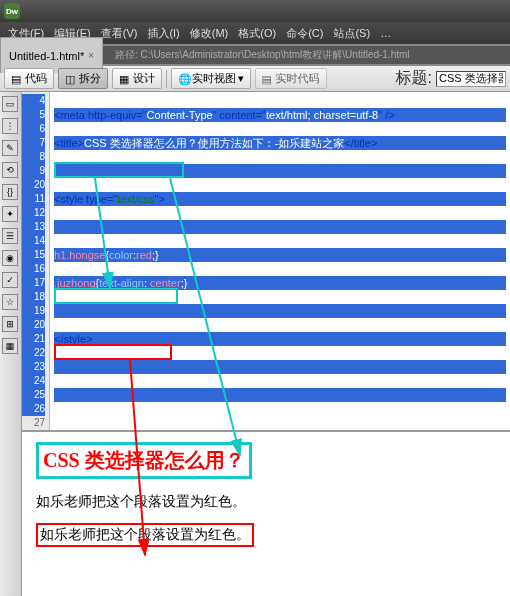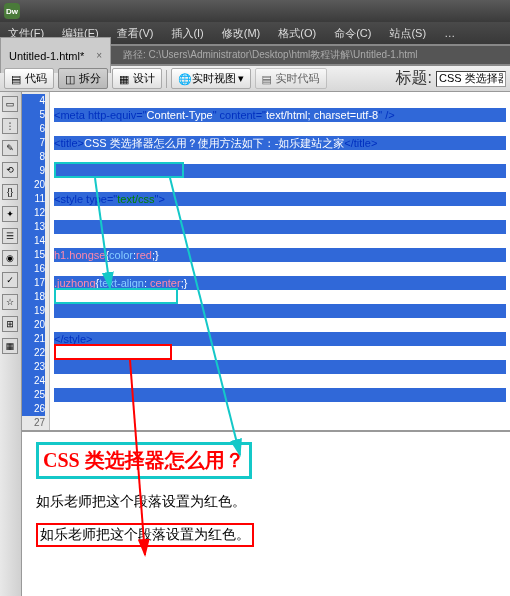--- a/index.html
+++ b/index.html
@@ -1,22 +1,22 @@
 <!DOCTYPE html>
 <html><head>
 <meta charset="utf-8">
 <style>
 *{margin:0;padding:0;box-sizing:border-box;font-family:"Microsoft YaHei",SimSun,sans-serif}
 body{width:510px;height:596px;background:#fff;overflow:hidden;font-size:11px}
 .titlebar{height:22px;background:linear-gradient(#5a5a5a,#3a3a3a);display:flex;align-items:center;padding:0 4px;color:#ddd}
 .titlebar .logo{width:16px;height:16px;background:#4a7a3a;border-radius:4px;margin-right:4px;display:flex;align-items:center;justify-content:center;color:#fff;font-size:8px;font-weight:bold}
-.menubar{height:22px;background:linear-gradient(#4a4a4a,#383838);display:flex;align-items:center;padding:0 4px;color:#ddd;gap:10px}
+.menubar{height:22px;background:linear-gradient(#4a4a4a,#383838);display:flex;align-items:center;padding:0 4px;color:#ddd;gap:2px}
 .menubar span{padding:2px 4px;cursor:pointer;font-size:11px}
 .tabbar{height:22px;background:#888;display:flex;align-items:center}
-.tab{background:#ccc;height:36px;padding:2px 8px;border:1px solid #999;border-bottom:none;font-size:11px;display:flex;align-items:center;gap:12px}
+.tab{background:#ccc;height:36px;padding:2px 8px;border:1px solid #999;border-bottom:none;font-size:11px;display:flex;align-items:center;gap:4px}
 .tab .close{color:#666;font-size:10px}
 .pathbar{flex:1;background:#555;color:#aaa;padding:2px 12px;font-size:10px;overflow:hidden;white-space:nowrap}
 .toolbar{height:26px;background:linear-gradient(#f0f0f0,#d8d8d8);border-bottom:1px solid #999;display:flex;align-items:center;padding:0 4px;gap:4px}
 .tbtn{padding:2px 6px;border:1px solid #aaa;background:linear-gradient(#fff,#e0e0e0);border-radius:2px;font-size:11px;cursor:pointer;display:flex;align-items:center;gap:2px}
 .tbtn.sel{background:linear-gradient(#d0d0d0,#b8b8b8);border-color:#888}
 .tbtn .ico{width:12px;height:12px;display:inline-block}
 .divider{width:1px;height:18px;background:#aaa}
 .tlabel{font-size:16px;color:#333}
 .tinput{border:1px inset #999;padding:1px 2px;font-size:11px;width:70px;background:#fff}
 .main{display:flex;height:calc(100% - 92px)}

